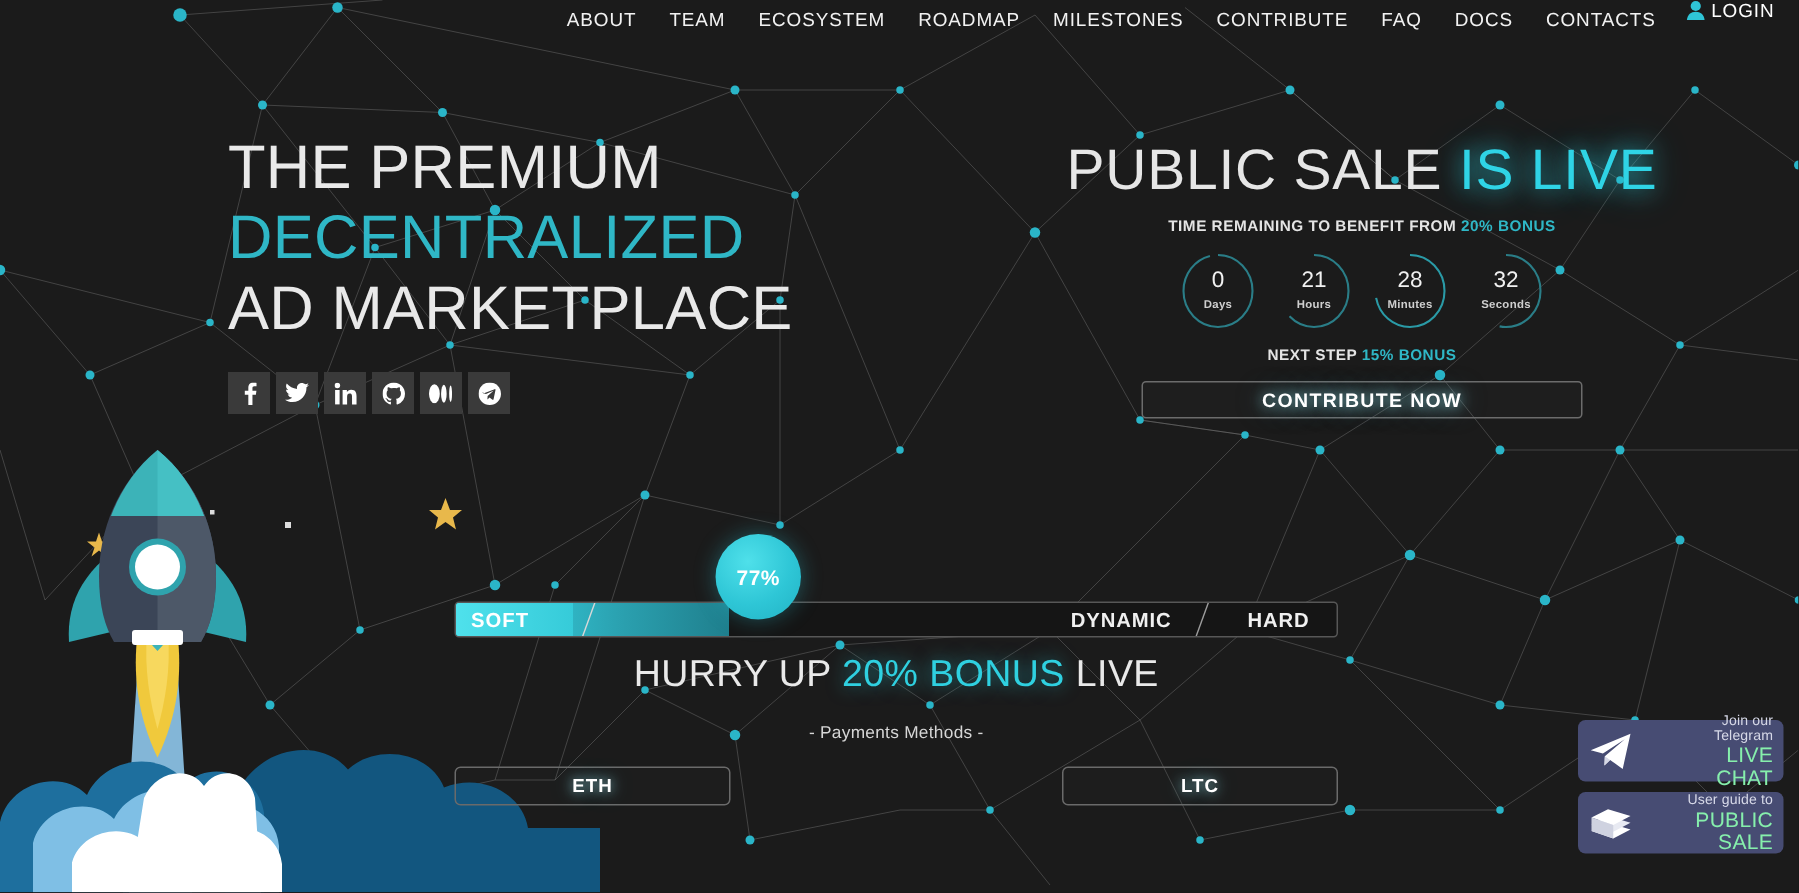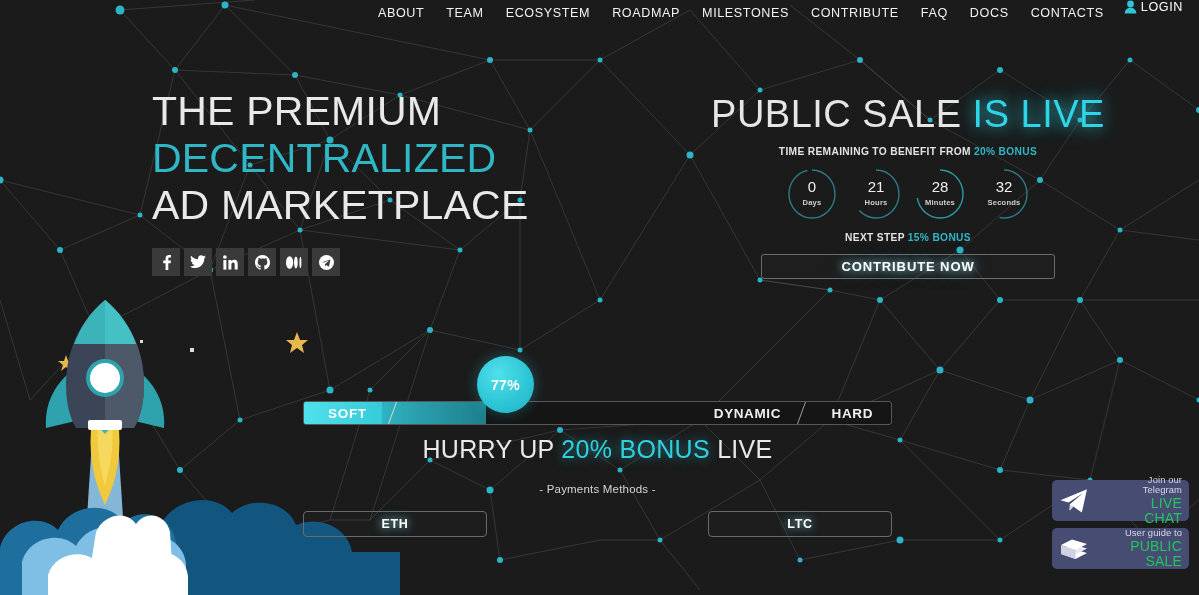--- a/index.html
+++ b/index.html
@@ -264,21 +264,21 @@
     background: linear-gradient(90deg, #3fd7e4 0%, #35c9d8 22%, #2a9fae 62%, #1f7f8d 100%);
   }
   #soft-chip {
     position: absolute;
     left: 0; top: 0;
     height: 100%;
     width: 78px;
     background: linear-gradient(90deg, #4fe1ec 0%, #36cbd9 100%);
     display: flex;
     align-items: center;
-    padding-left: 24px;
+    padding-left: 10px;
     color: #ffffff;
     font-size: 13.5px;
     font-weight: bold;
     letter-spacing: .7px;
     z-index: 2;
   }
   .bar-slash {
     position: absolute;
     top: 0;
     width: 1px;
@@ -379,21 +379,21 @@
   }
   .widget .wtext { line-height: 1.05; text-align: right; flex: 1; }
   .widget .wtop {
     display: block;
     color: #d7d9e8;
     font-size: 9.4px;
     letter-spacing: .1px;
   }
   .widget .wbot {
     display: block;
-    color: #22c55e;
+    color: #86efac;
     font-size: 14px;
     letter-spacing: .2px;
     margin-top: 1px;
   }
   .widget svg { display: block; flex: none; }
 </style>
 </head>
 <body>
 
 <div id="stage">

